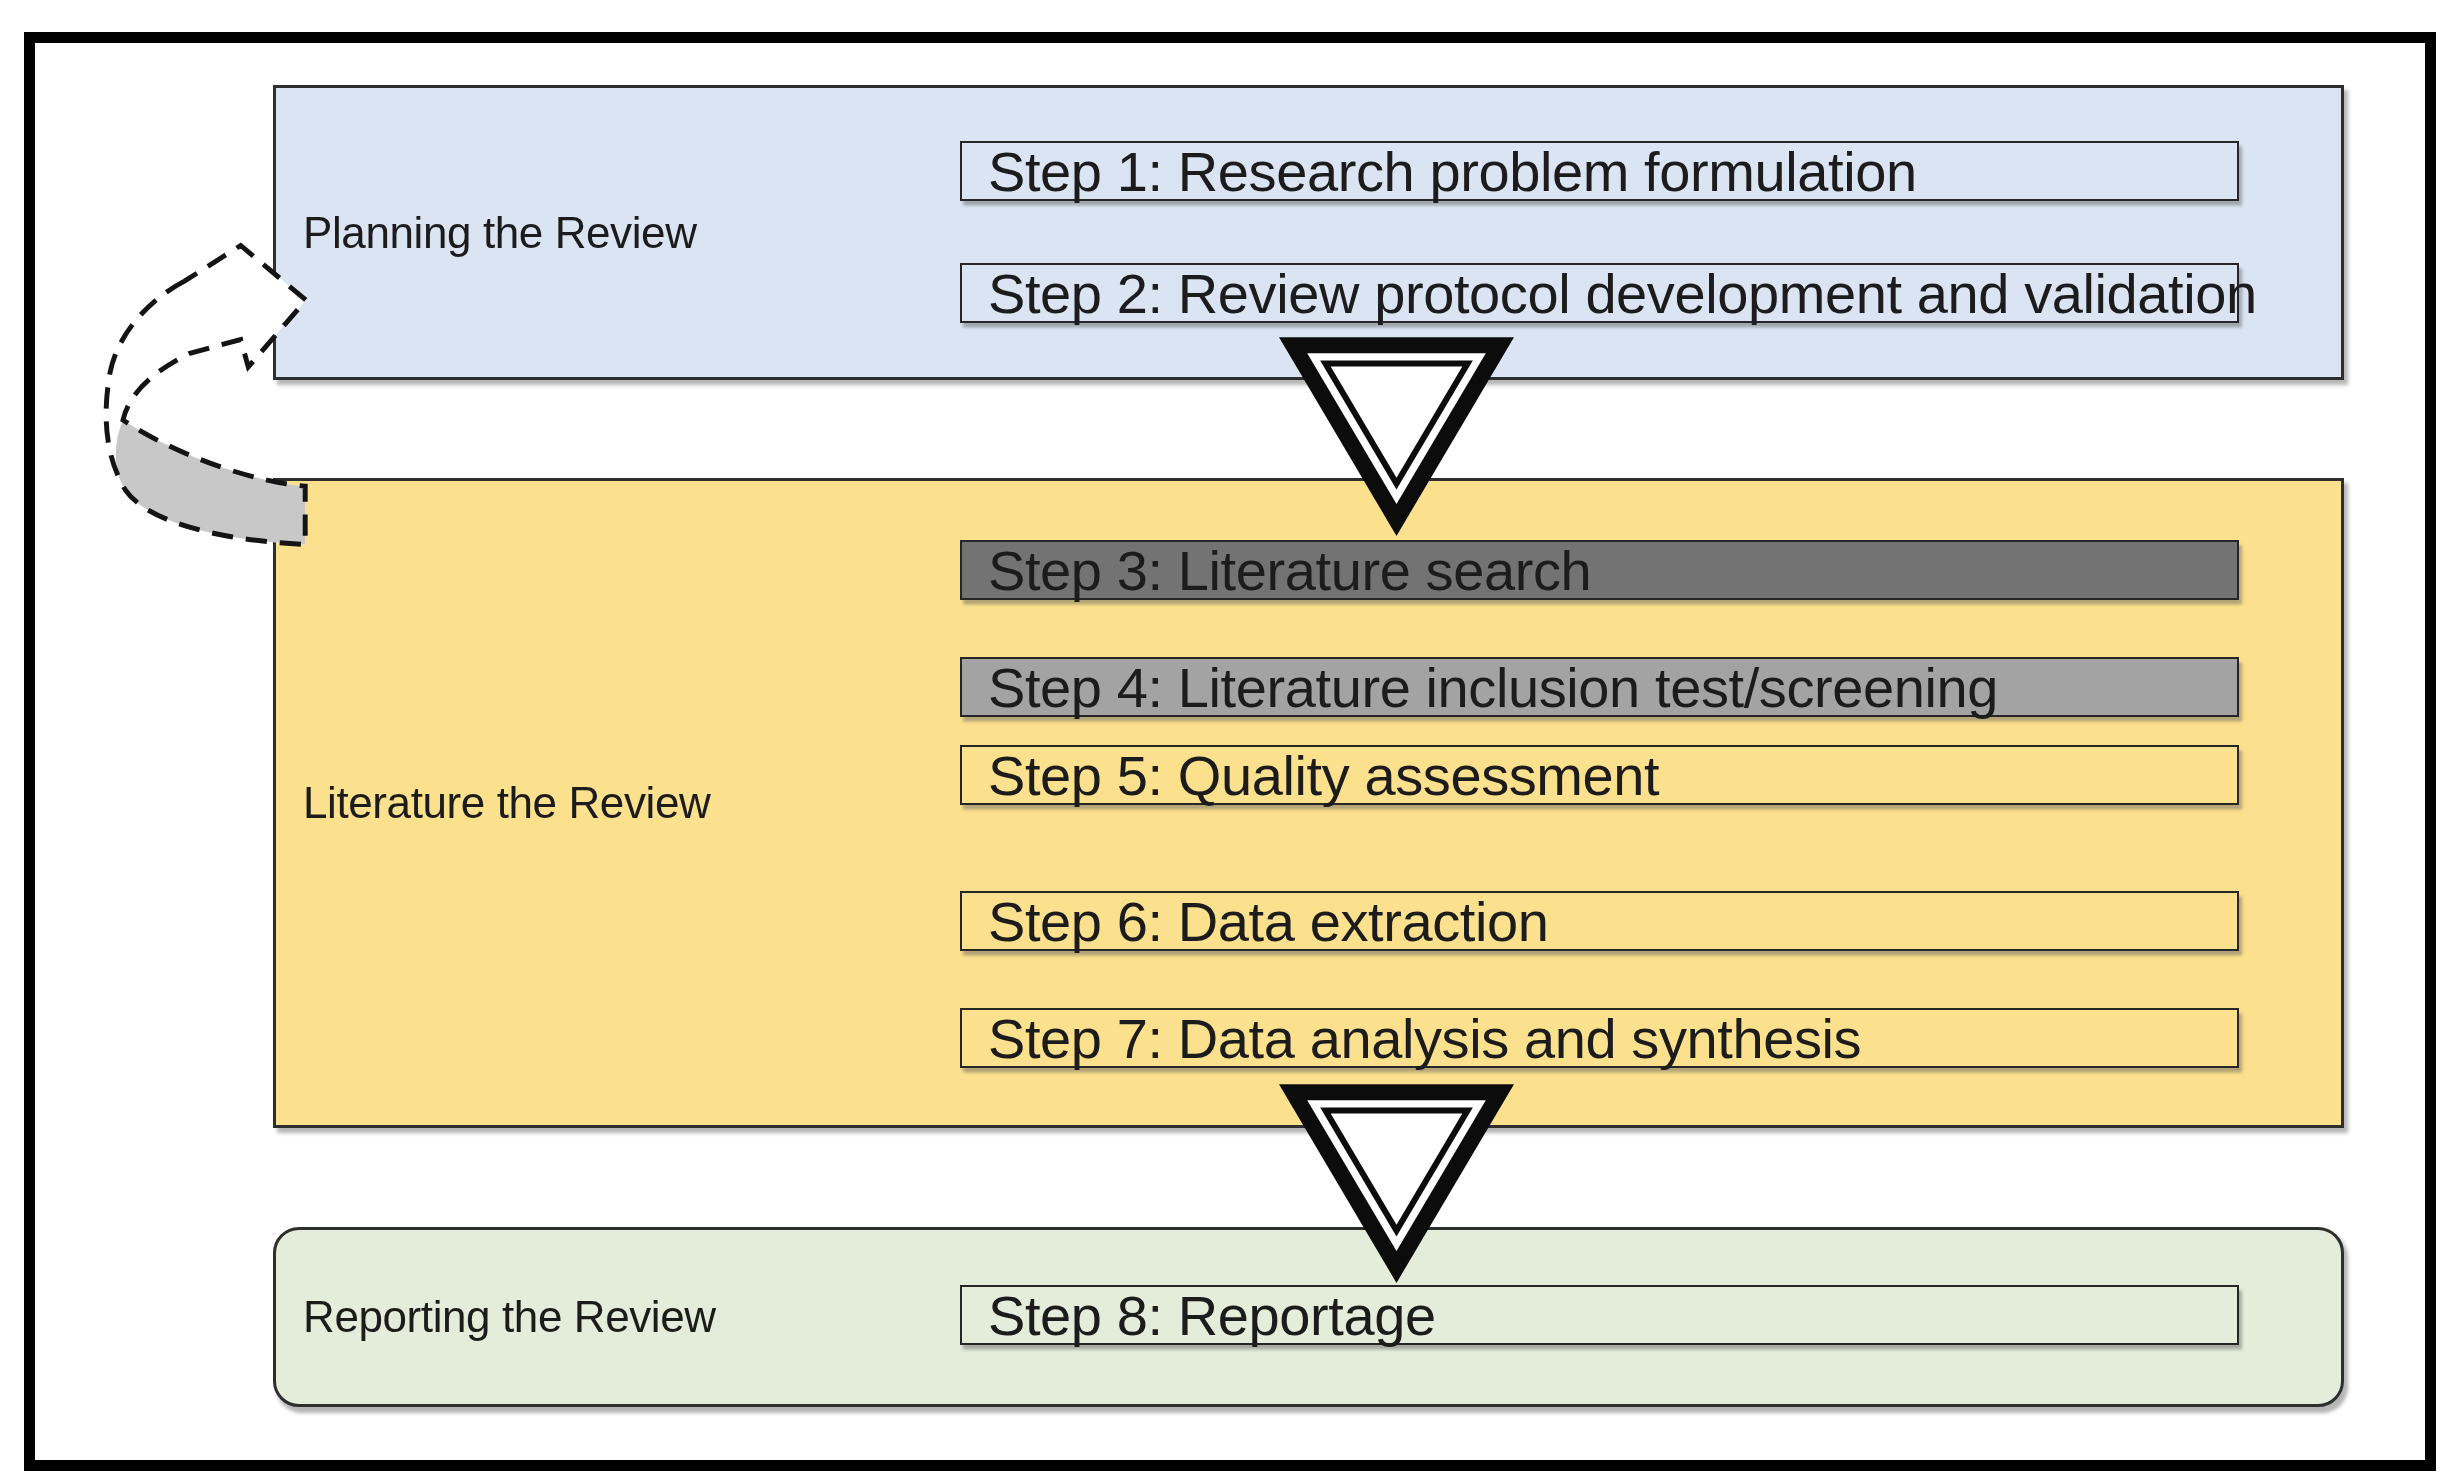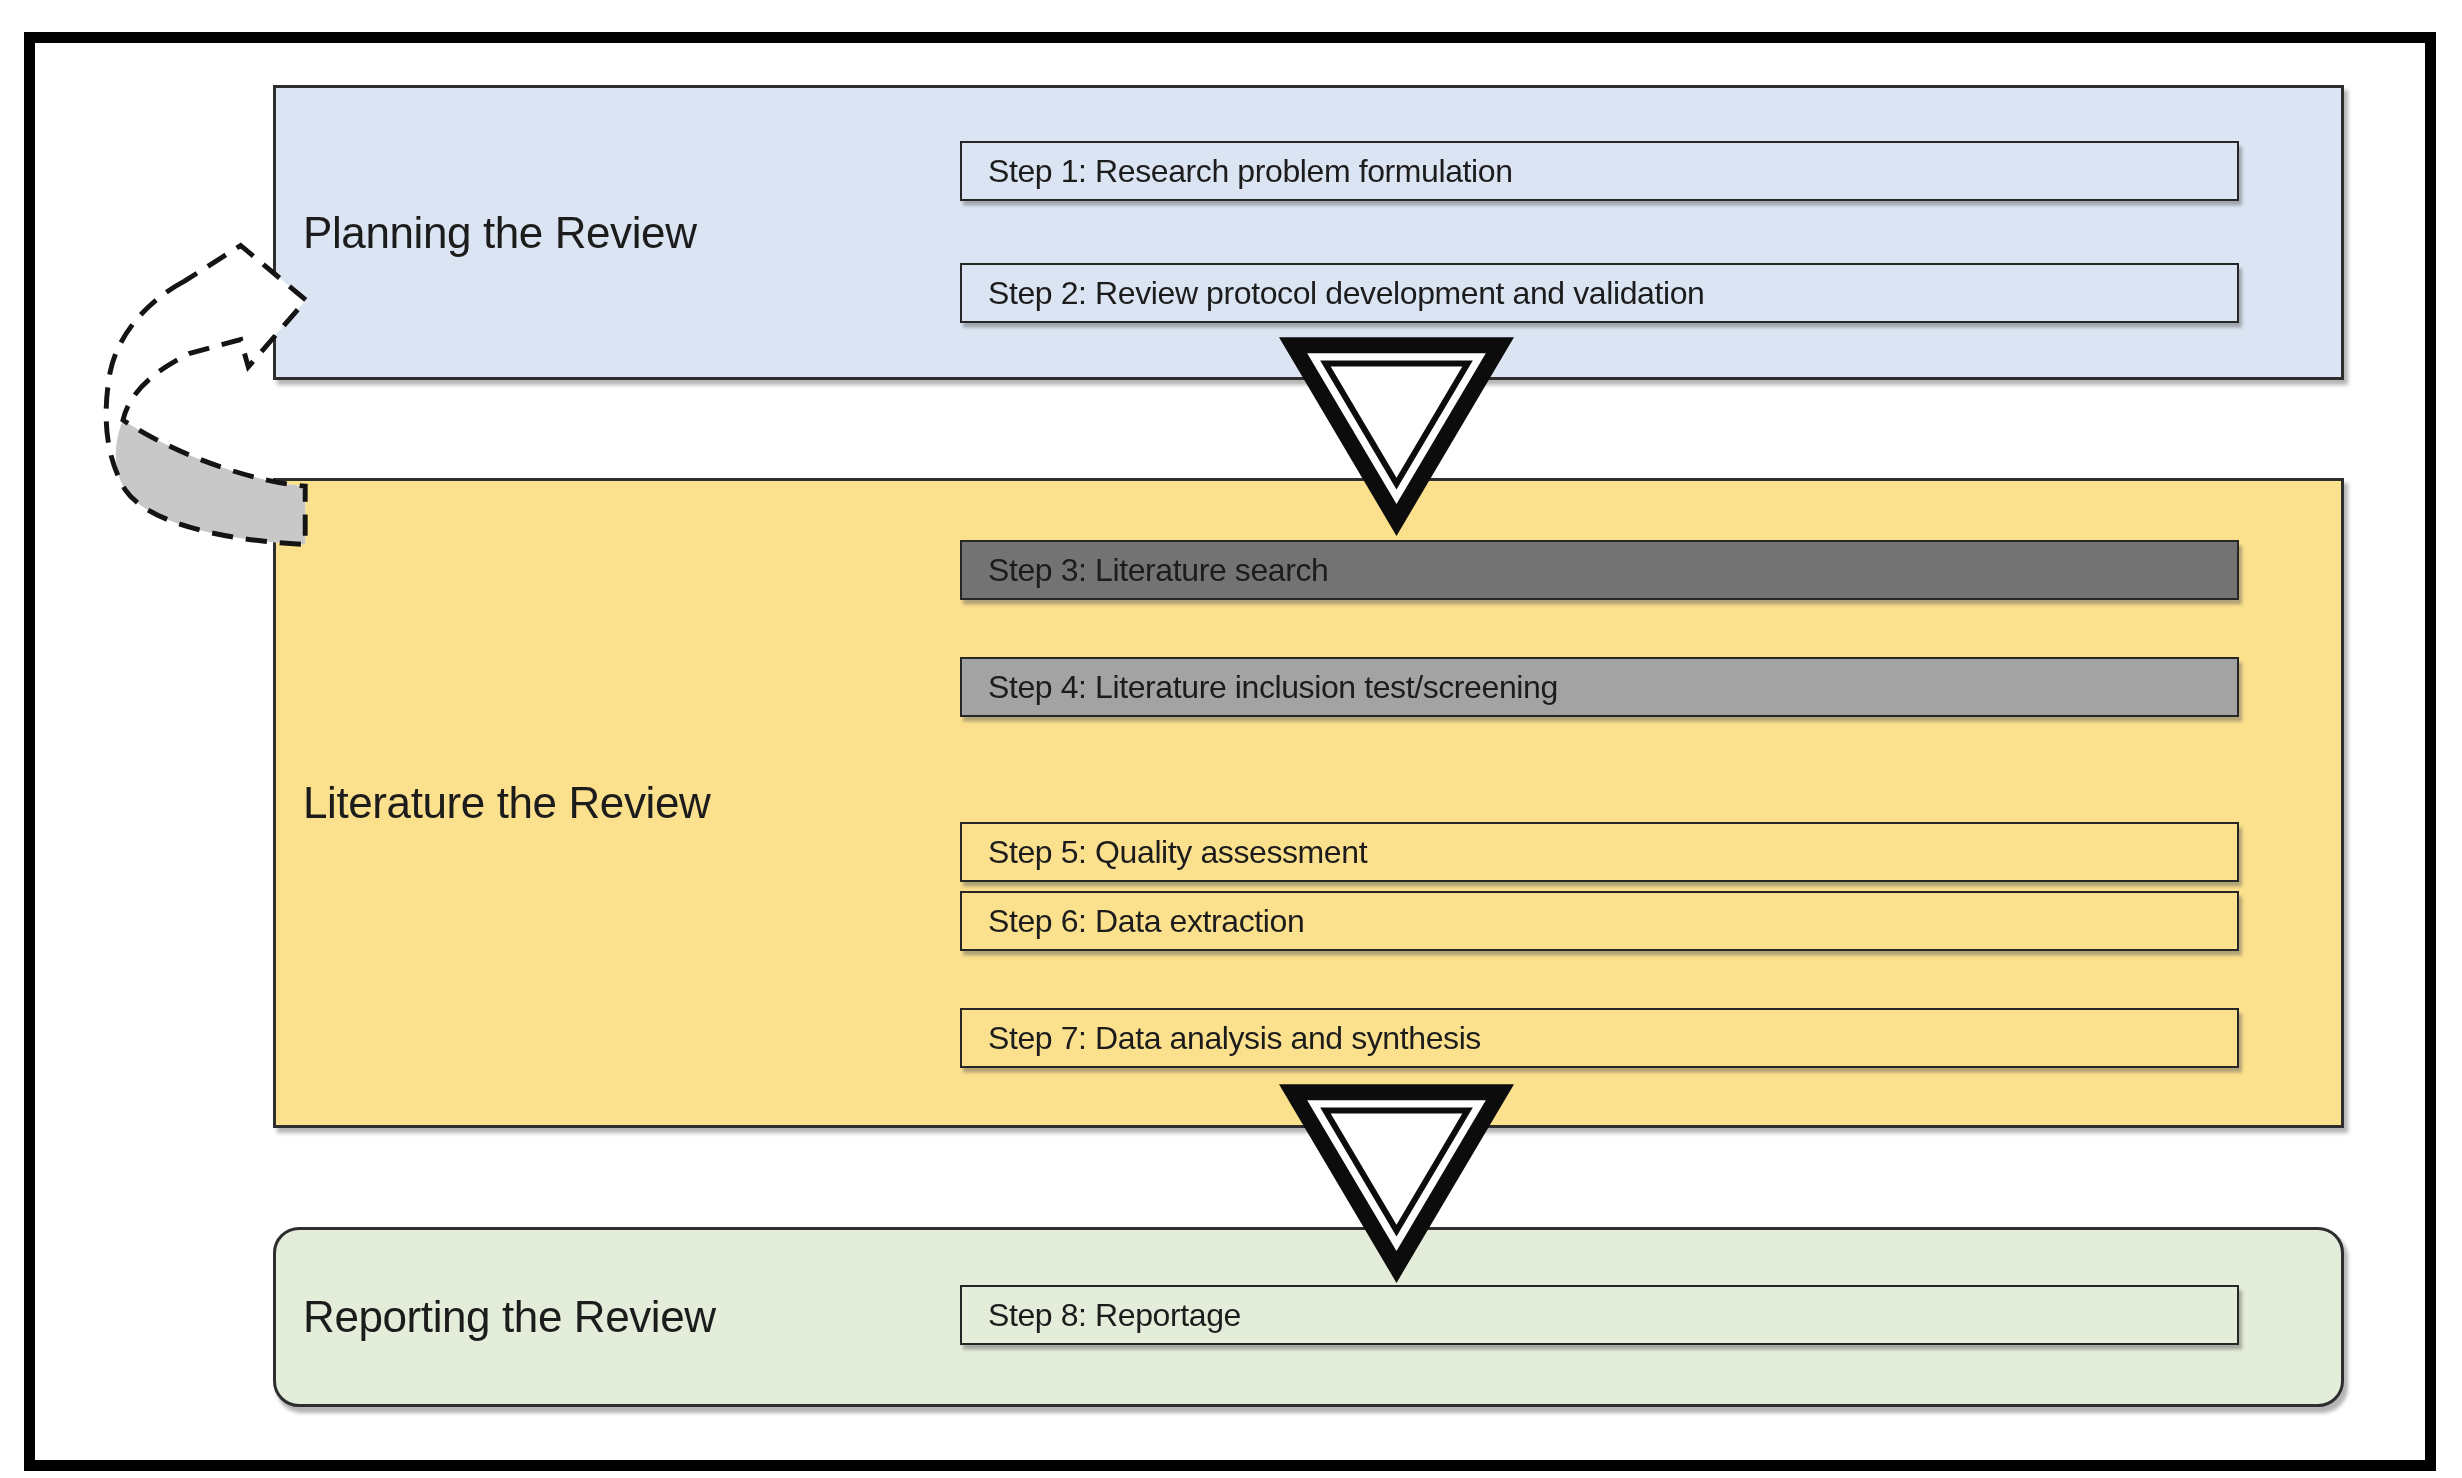--- a/index.html
+++ b/index.html
@@ -55,30 +55,30 @@
     height: 60px;
     border: 2.3px solid #262626;
     box-sizing: border-box;
     box-shadow: 3px 4.6px 3px rgba(90,90,90,0.45);
     display: flex;
     align-items: center;
     padding-left: 26px;
     z-index: 2;
   }
   .stepbox span {
-    font-size: 32px;
+    font-size: 56px;
     color: #1c1c1c;
     white-space: nowrap;
     letter-spacing: -0.4px;
   }
   .s1 { top: 141px; }
   .s2 { top: 263px; }
   .s3 { top: 540px; }
   .s4 { top: 657px; }
-  .s5 { top: 822px; }
+  .s5 { top: 745px; }
   .s6 { top: 891px; }
   .s7 { top: 1008px; }
   .s8 { top: 1285px; }
   
   .tri {
     position: absolute;
     z-index: 3;
   }
   .tri-1 { left: 1279px; top: 337px; }
   .tri-2 { left: 1279px; top: 1084px; }

